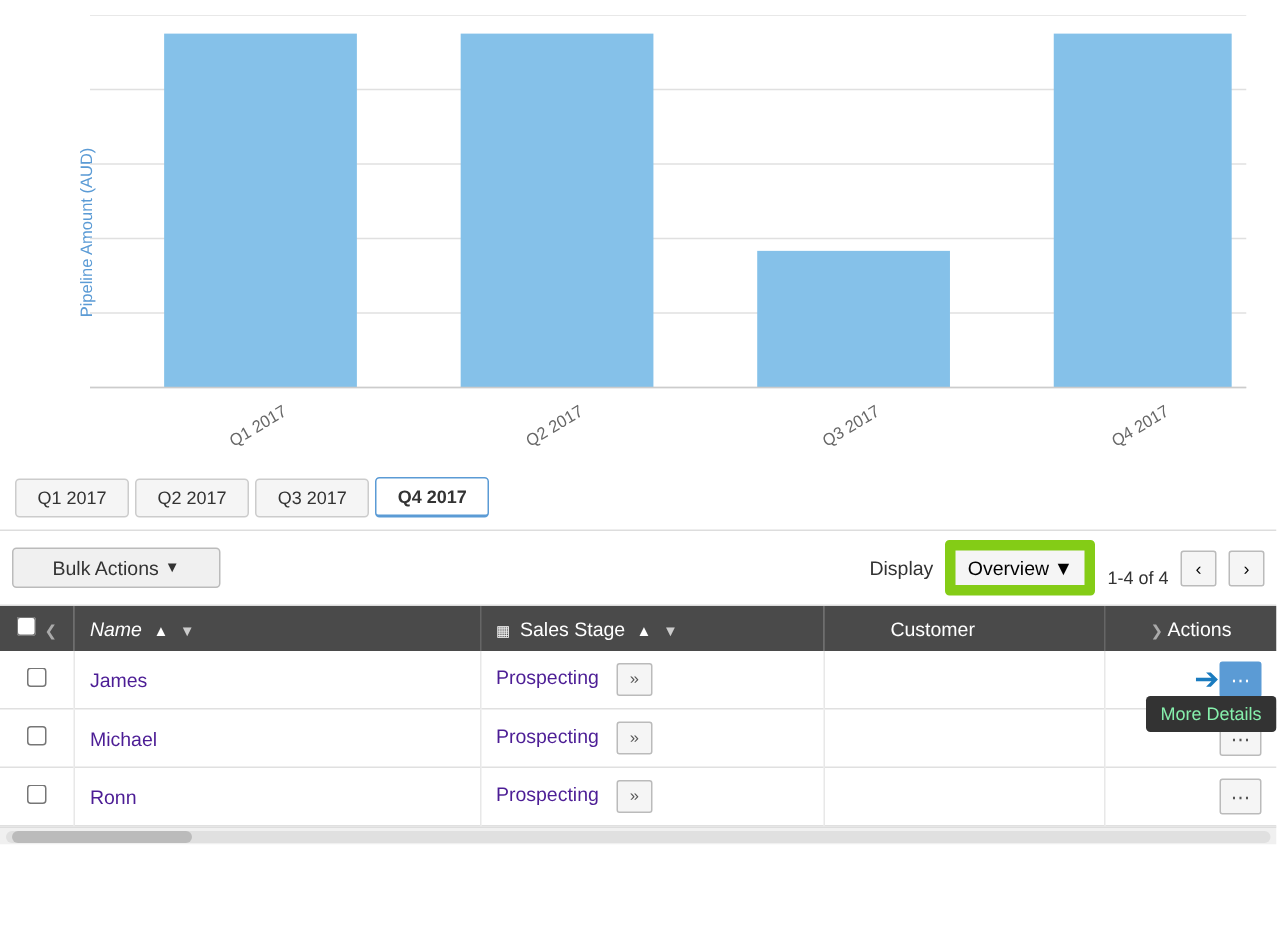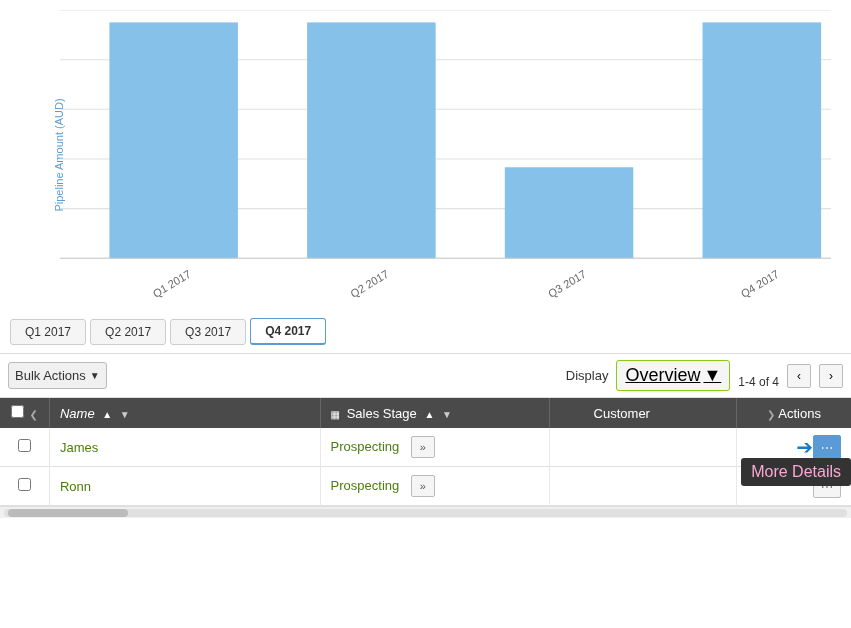--- a/index.html
+++ b/index.html
@@ -62,21 +62,21 @@
       align-items: center;
       justify-content: space-between;
       padding: 6px 8px;
       border-bottom: 1px solid #ddd;
       background: #fff;
     }
     .bulk-actions-btn {
       display: flex;
       align-items: center;
       gap: 4px;
-      padding: 5px 6px;
+      padding: 5px 26px;
       background: #f0f0f0;
       border: 1px solid #bbb;
       border-radius: 3px;
       cursor: pointer;
       font-size: 13px;
       color: #333;
     }
     .bulk-actions-btn .caret {
       font-size: 10px;
     }
@@ -88,26 +88,25 @@
     .display-label {
       font-size: 13px;
       color: #333;
       text-align: right;
     }
     .overview-btn {
       display: flex;
       align-items: center;
       gap: 3px;
       padding: 4px 8px;
-      border: 1px solid #84cc16;
+      border: 7px solid #84cc16;
       border-radius: 3px;
       background: #f5f5f5;
       cursor: pointer;
-      font-size: 18px;
-      text-decoration: underline;
+      font-size: 13px;
     }
     .page-info {
       font-size: 12px;
       color: #333;
       margin-top: 12px;
     }
     .nav-btn {
       width: 24px;
       height: 24px;
       border: 1px solid #bbb;
@@ -148,21 +147,21 @@
       border-bottom: 1px solid #e0e0e0;
       background: #fff;
     }
     tbody td {
       padding: 7px 10px;
       border-right: 1px solid #e8e8e8;
       vertical-align: middle;
     }
     tbody td:last-child { border-right: none; }
     .td-checkbox { text-align: center; }
-    .link-blue { color: #4d7c0f; cursor: pointer; text-decoration: none; }
+    .link-blue { color: #4c1d95; cursor: pointer; text-decoration: none; }
 
     
     .dbl-chevron {
       display: inline-flex;
       align-items: center;
       justify-content: center;
       width: 24px;
       height: 22px;
       border: 1px solid #bbb;
       background: #f5f5f5;
@@ -196,23 +195,23 @@
       text-align: right;
       position: relative;
     }
 
     
     .tooltip-popup {
       position: absolute;
       right: 0;
       top: 30px;
       background: #333;
-      color: #f9a8d4;
+      color: #86efac;
       padding: 5px 10px;
-      font-size: 16px;
+      font-size: 12px;
       border-radius: 3px;
       white-space: nowrap;
       z-index: 100;
     }
     
     .arrow-indicator {
       position: absolute;
       right: 38px;
       top: 50%;
       transform: translateY(-50%);
@@ -358,20 +357,36 @@
       </td>
       <td></td>
       <td class="td-actions" style="position:relative;">
         
         <span class="arrow-indicator">➔</span>
         <button class="three-dots-btn">⋯</button>
         <div class="tooltip-popup">More Details</div>
       </td>
     </tr>
 
+    <tr class="table-row">
+      <td class="td-checkbox">
+        <input type="checkbox" style="">
+      </td>
+      <td>
+        <a class="link-blue">Michael</a>
+      </td>
+      <td>
+        <a class="link-blue">Prospecting</a>
+        <button class="dbl-chevron" style="margin-left:8px;">»</button>
+      </td>
+      <td></td>
+      <td class="td-actions">
+        <button class="three-dots-btn regular">⋯</button>
+      </td>
+    </tr>
 
     <tr class="table-row">
       <td class="td-checkbox">
         <input type="checkbox" style="">
       </td>
       <td>
         <a class="link-blue">Ronn</a>
       </td>
       <td>
         <a class="link-blue">Prospecting</a>

